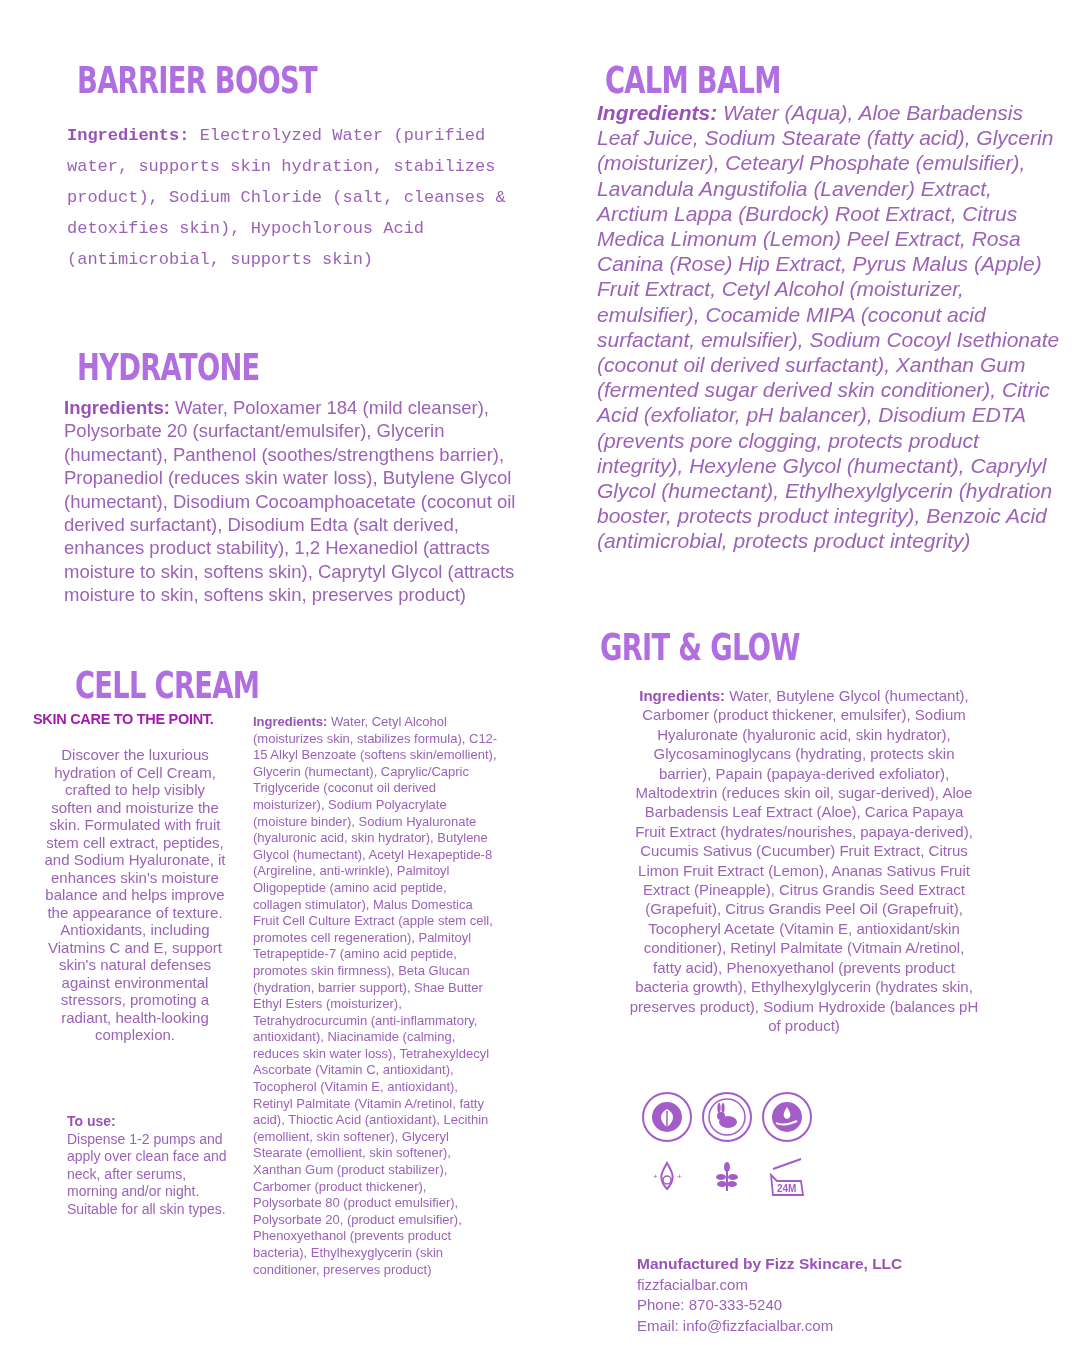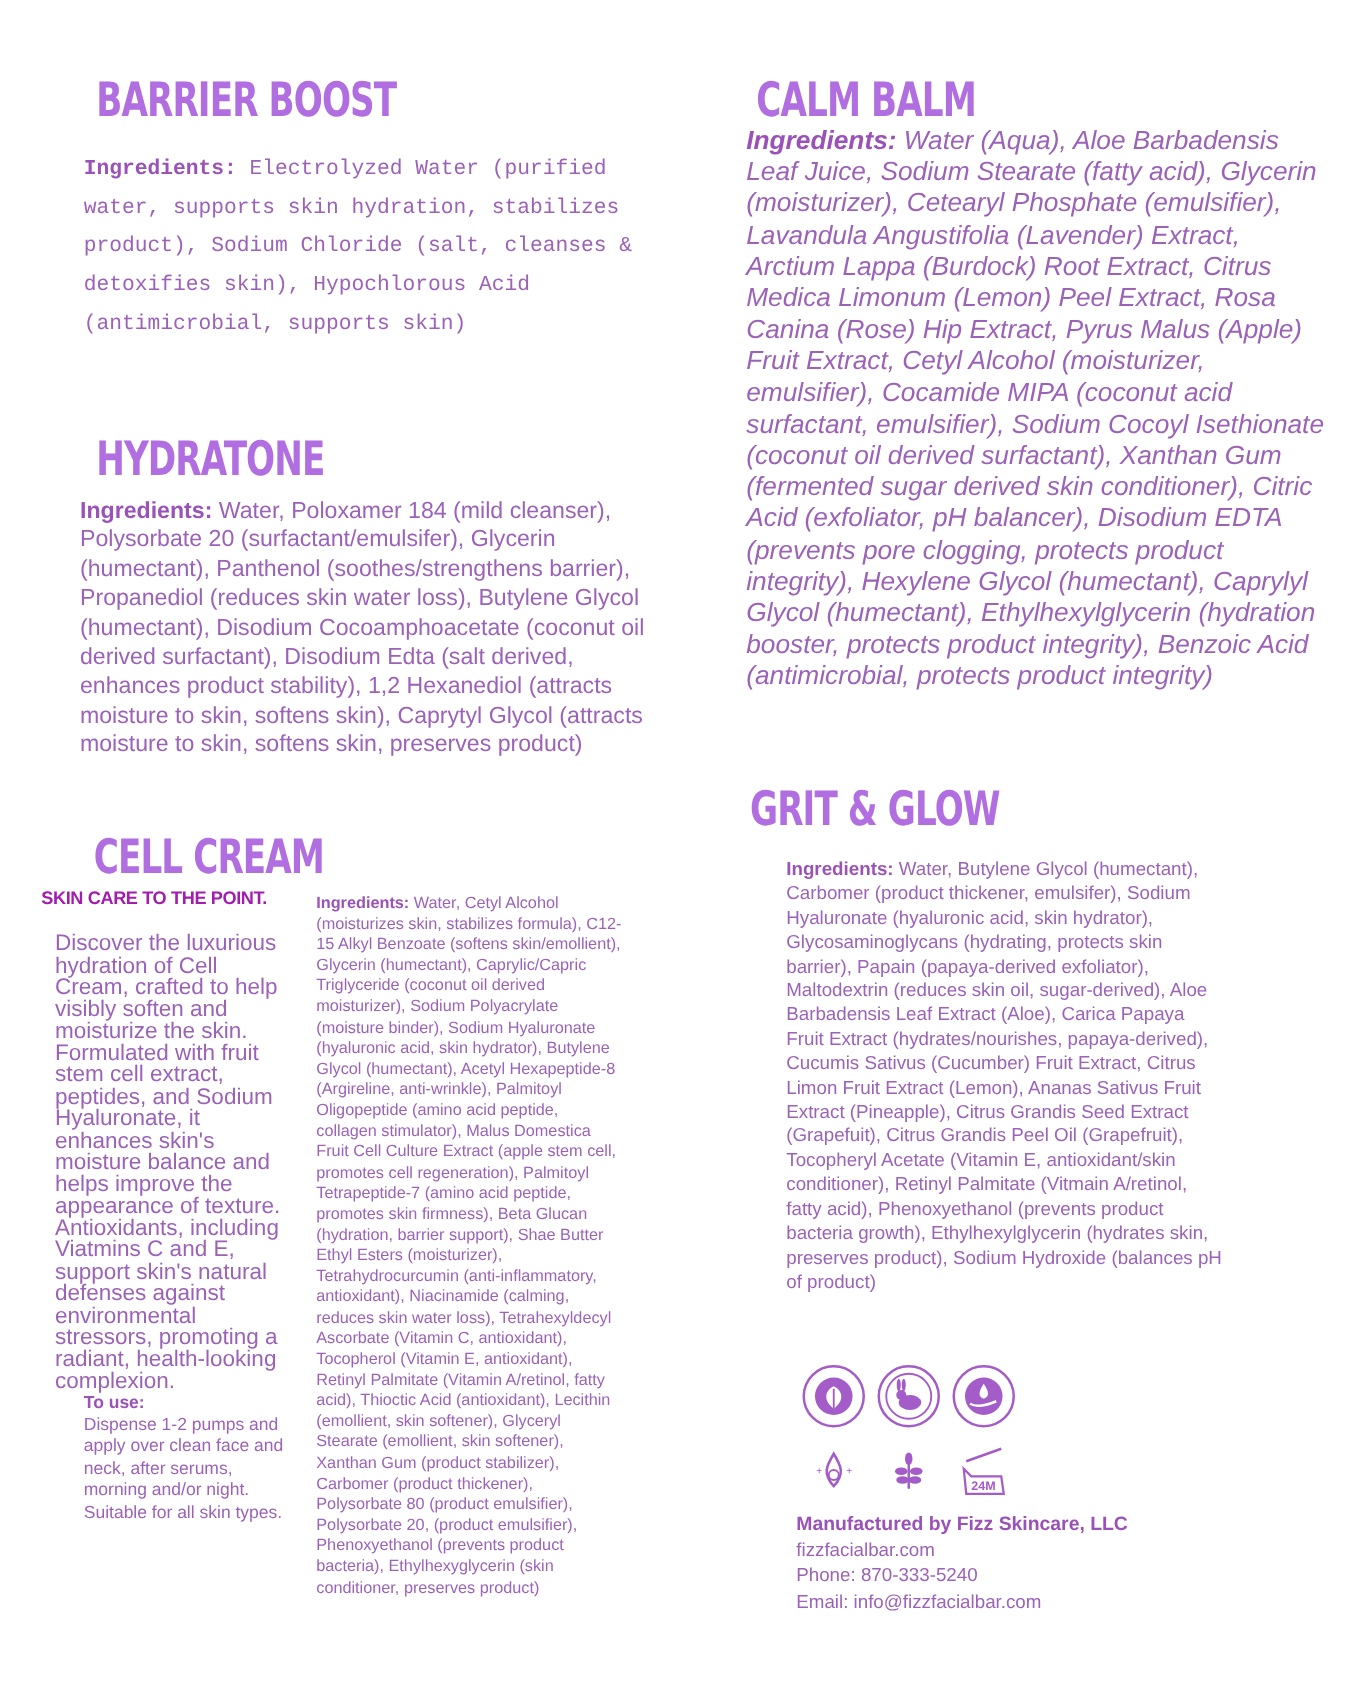--- a/index.html
+++ b/index.html
@@ -9,27 +9,27 @@
              color:#b06ee0; letter-spacing:-1px; transform:scaleX(0.72); transform-origin:left top;
              font-size:38px; line-height:40px; white-space:nowrap; }
   .block { position:absolute; }
   .lbl { font-weight:bold; color:#9a52b8; }
   .bb-text { font-size:17px; line-height:31px;font-family:Liberation Mono, monospace; }
   .hy-text { font-size:18.5px; line-height:23.4px; }
   .cb-text { font-size:21px; line-height:25.2px;font-style:italic; }
   .cc-ing { font-size:13px; line-height:16.6px; }
   .gg-text { font-size:15px; line-height:19.4px; }
   .tag { font-weight:bold; color:#a21caf; font-size:14.5px; letter-spacing:-0.3px; white-space:nowrap; }
-  .desc { font-size:18px; line-height:17.5px; text-align:left; }
+  .desc { font-size:15px; line-height:17.5px; text-align:center; }
   .use { font-size:14px; line-height:17.6px;margin-top:45px; }
   .badges { position:absolute; left:640px; top:1090px; width:180px; display:grid;
             grid-template-columns:repeat(3,60px); grid-row-gap:6px; }
   .badge { width:54px; height:54px; display:flex; align-items:center; justify-content:center; }
   .mfr { position:absolute; left:637px; top:1210px; font-size:15px; line-height:20.5px; }
-  .mfr .lbl { font-size:15.5px; }
+  .mfr .lbl { font-size:15.5px;margin-top:44px; }
 </style>
 </head>
 <body>
 
 <div class="heading" style="left:77px; top:60px;">BARRIER BOOST</div>
 <div class="block bb-text" style="left:67px; top:120px; width:470px;">
   <span class="lbl">Ingredients:</span>
   <span>Electrolyzed Water (purified water, supports skin hydration, stabilizes product), Sodium Chloride (salt, cleanses &amp; detoxifies skin), Hypochlorous Acid (antimicrobial, supports skin)</span>
 </div>
 
@@ -52,21 +52,21 @@
   <div class="lbl">To use:</div>
   <div>Dispense 1-2 pumps and apply over clean face and neck, after serums, morning and/or night. Suitable for all skin types.</div>
   <div style="height:17px;"></div>
 </div>
 <div class="block cc-ing" style="left:253px; top:714px; width:245px;">
   <span class="lbl">Ingredients:</span>
   <span>Water, Cetyl Alcohol (moisturizes skin, stabilizes formula), C12-15 Alkyl Benzoate (softens skin/emollient), Glycerin (humectant), Caprylic/Capric Triglyceride (coconut oil derived moisturizer), Sodium Polyacrylate (moisture binder), Sodium Hyaluronate (hyaluronic acid, skin hydrator), Butylene Glycol (humectant), Acetyl Hexapeptide-8 (Argireline, anti-wrinkle), Palmitoyl Oligopeptide (amino acid peptide, collagen stimulator), Malus Domestica Fruit Cell Culture Extract (apple stem cell, promotes cell regeneration), Palmitoyl Tetrapeptide-7 (amino acid peptide, promotes skin firmness), Beta Glucan (hydration, barrier support), Shae Butter Ethyl Esters (moisturizer), Tetrahydrocurcumin (anti-inflammatory, antioxidant), Niacinamide (calming, reduces skin water loss), Tetrahexyldecyl Ascorbate (Vitamin C, antioxidant), Tocopherol (Vitamin E, antioxidant), Retinyl Palmitate (Vitamin A/retinol, fatty acid), Thioctic Acid (antioxidant), Lecithin (emollient, skin softener), Glyceryl Stearate (emollient, skin softener), Xanthan Gum (product stabilizer), Carbomer (product thickener), Polysorbate 80 (product emulsifier), Polysorbate 20, (product emulsifier), Phenoxyethanol (prevents product bacteria), Ethylhexyglycerin (skin conditioner, preserves product)</span>
 </div>
 
 <div class="heading" style="left:600px; top:627px;">GRIT &amp; GLOW</div>
-<div class="block gg-text" style="left:629px; top:686px; width:350px;">
+<div class="block gg-text" style="left:629px; top:686px; width:350px;text-align:center;">
   <span class="lbl">Ingredients:</span>
   <span>Water, Butylene Glycol (humectant), Carbomer (product thickener, emulsifer), Sodium Hyaluronate (hyaluronic acid, skin hydrator), Glycosaminoglycans (hydrating, protects skin barrier), Papain (papaya-derived exfoliator), Maltodextrin (reduces skin oil, sugar-derived), Aloe Barbadensis Leaf Extract (Aloe), Carica Papaya Fruit Extract (hydrates/nourishes, papaya-derived), Cucumis Sativus (Cucumber) Fruit Extract, Citrus Limon Fruit Extract (Lemon), Ananas Sativus Fruit Extract (Pineapple), Citrus Grandis Seed Extract (Grapefuit), Citrus Grandis Peel Oil (Grapefruit), Tocopheryl Acetate (Vitamin E, antioxidant/skin conditioner), Retinyl Palmitate (Vitmain A/retinol, fatty acid), Phenoxyethanol (prevents product bacteria growth), Ethylhexylglycerin (hydrates skin, preserves product), Sodium Hydroxide (balances pH of product)</span>
 </div>
 
 <div class="badges">
   <div class="badge">
     <svg width="52" height="52" viewBox="0 0 52 52">
       <circle cx="26" cy="26" r="24" fill="none" stroke="#a45cc8" stroke-width="2"></circle>
       <circle cx="26" cy="26" r="15" fill="#a45cc8"></circle>
       <path d="M26 36 C18 30 18 22 26 18 C34 22 34 30 26 36Z" fill="#fff"></path>

